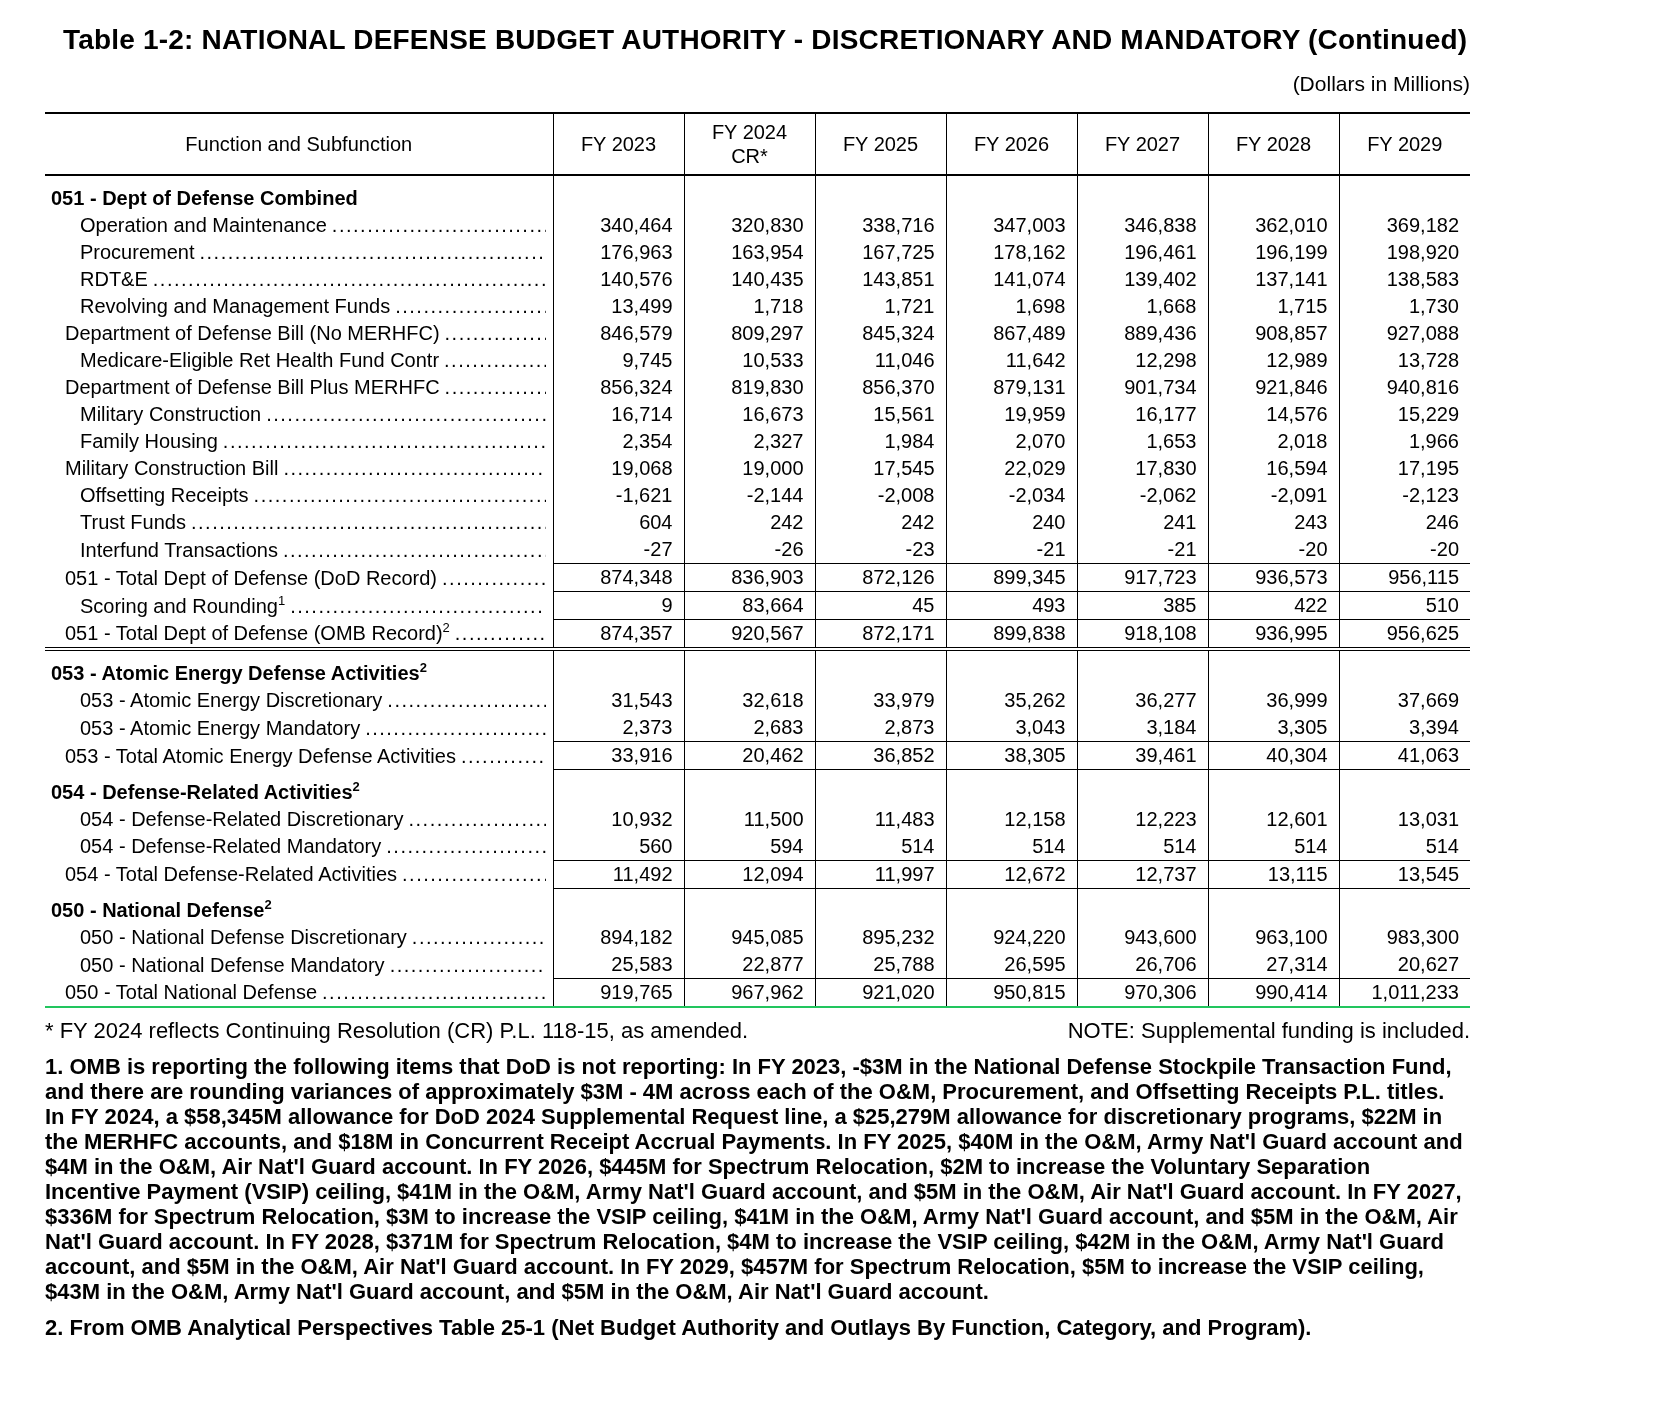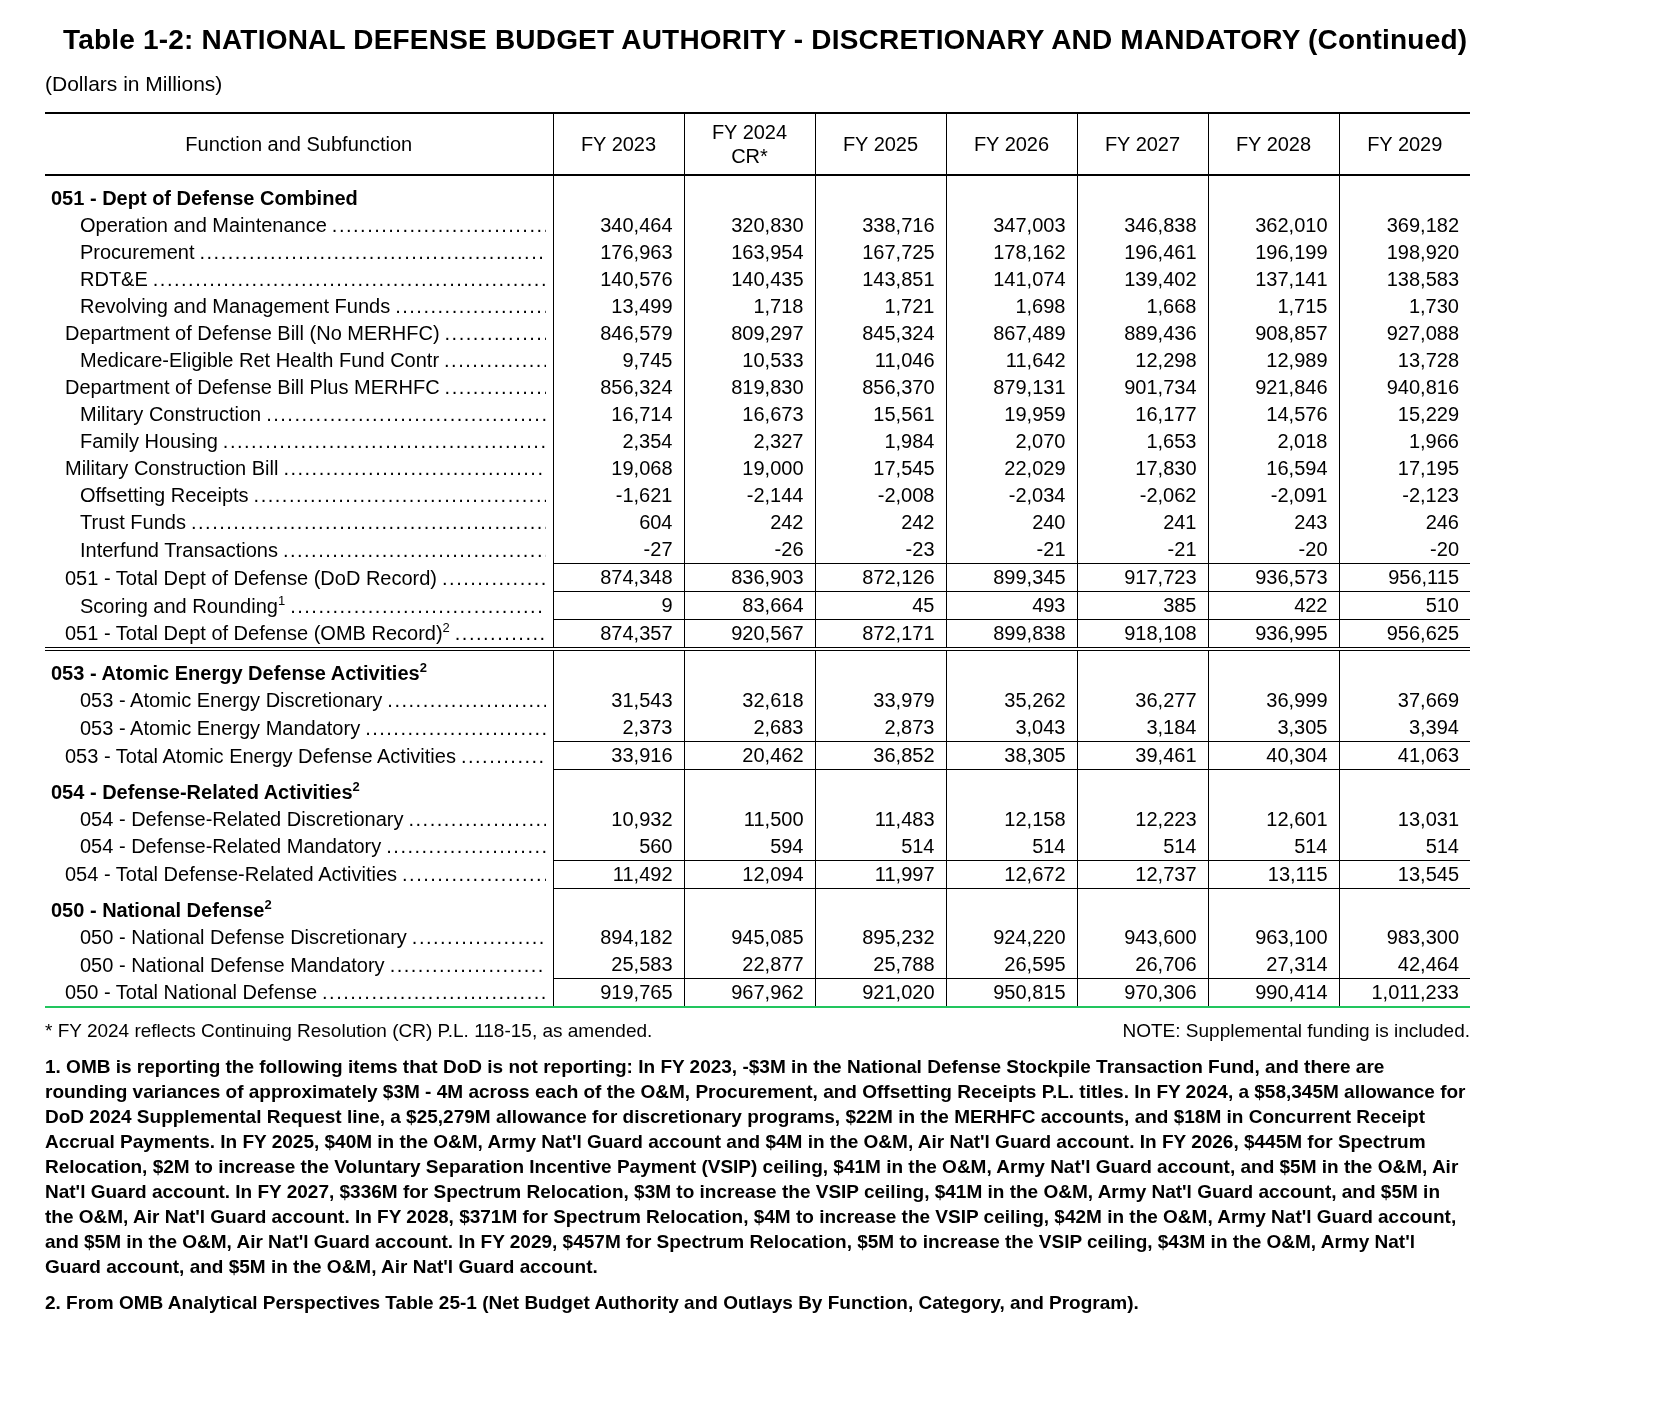--- a/index.html
+++ b/index.html
@@ -1,19 +1,19 @@
 <!DOCTYPE html>
 <html><head>
 <meta charset="utf-8">
 <style>
   html,body{margin:0;padding:0;background:#fff;}
   body{width:1654px;min-height:1406px;font-family:"Liberation Sans",sans-serif;color:#000;}
   .page{padding:24px 45px 0 45px;}
   .page-title{font-size:28px;font-weight:700;margin-left:18px;letter-spacing:.2px;}
-  .page-subtitle{width:1425px;text-align:left;font-size:21px;margin-top:16px;}
+  .page-subtitle{width:1425px;text-align:right;font-size:21px;margin-top:16px;}
   table.budget{border-collapse:collapse;table-layout:fixed;width:1425px;margin-top:16px;}
   col.cf{width:508px;}
   col.cn{width:131px;}
   th{font-weight:400;font-size:20px;text-align:center;vertical-align:middle;
      padding:6px 2px;line-height:24px;border-top:2px solid #000;border-bottom:2px solid #000;}
   th+th, td+td{border-left:1px solid #000;}
   td{font-size:20px;line-height:23px;vertical-align:bottom;}
   td.num{text-align:right;padding:2px 11px 2px 0;white-space:nowrap;}
   td.lcell{padding:2px 7px 2px 4px;overflow:hidden;}
   .lblwrap{display:flex;align-items:baseline;min-width:0;}
@@ -24,21 +24,21 @@
   sup{font-size:13px;vertical-align:super;line-height:0;}
   .leader{flex:1 1 auto;overflow:hidden;white-space:nowrap;margin-left:5px;min-width:0;}
   .leader::before{
     content:"........................................................................................................................";
     letter-spacing:1.5px;}
   tr.section td{font-weight:700;padding-top:11px;font-size:20px;}
   tr.rt td.num{border-top:1px solid #000;}
   tr.rb td.num{border-bottom:1px solid #000;}
   tr.dbl td{border-bottom:4px double #000;}
   tr.bot td{border-bottom:2px solid #22c55e;}
-  .footnotes{width:1425px;font-size:19px;line-height:25px;}
+  .footnotes{width:1425px;font-size:22px;line-height:25px;}
   .fn-top{display:flex;justify-content:space-between;margin-top:10px;}
   .fn-p{margin-top:11px;font-weight:bold;}
 </style>
 </head>
 <body>
 
 <div class="page">
   <div class="page-title">Table 1-2:  NATIONAL DEFENSE BUDGET AUTHORITY - DISCRETIONARY AND MANDATORY (Continued)</div>
   <div class="page-subtitle">(Dollars in Millions)</div>
 
@@ -490,21 +490,21 @@
               <span class="lbl-text">050 - National Defense Mandatory</span>
               <span class="leader"></span>
             </div>
           </td>
           <td class="num">25,583</td>
           <td class="num">22,877</td>
           <td class="num">25,788</td>
           <td class="num">26,595</td>
           <td class="num">26,706</td>
           <td class="num">27,314</td>
-          <td class="num">42,464</td>
+          <td class="num">20,627</td>
         </tr>
         <tr class="data rt bot">
           <td class="lcell">
             <div class="lblwrap ind1">
               <span class="lbl-text">050 - Total National Defense</span>
               <span class="leader"></span>
             </div>
           </td>
           <td class="num">919,765</td>
           <td class="num">967,962</td>

